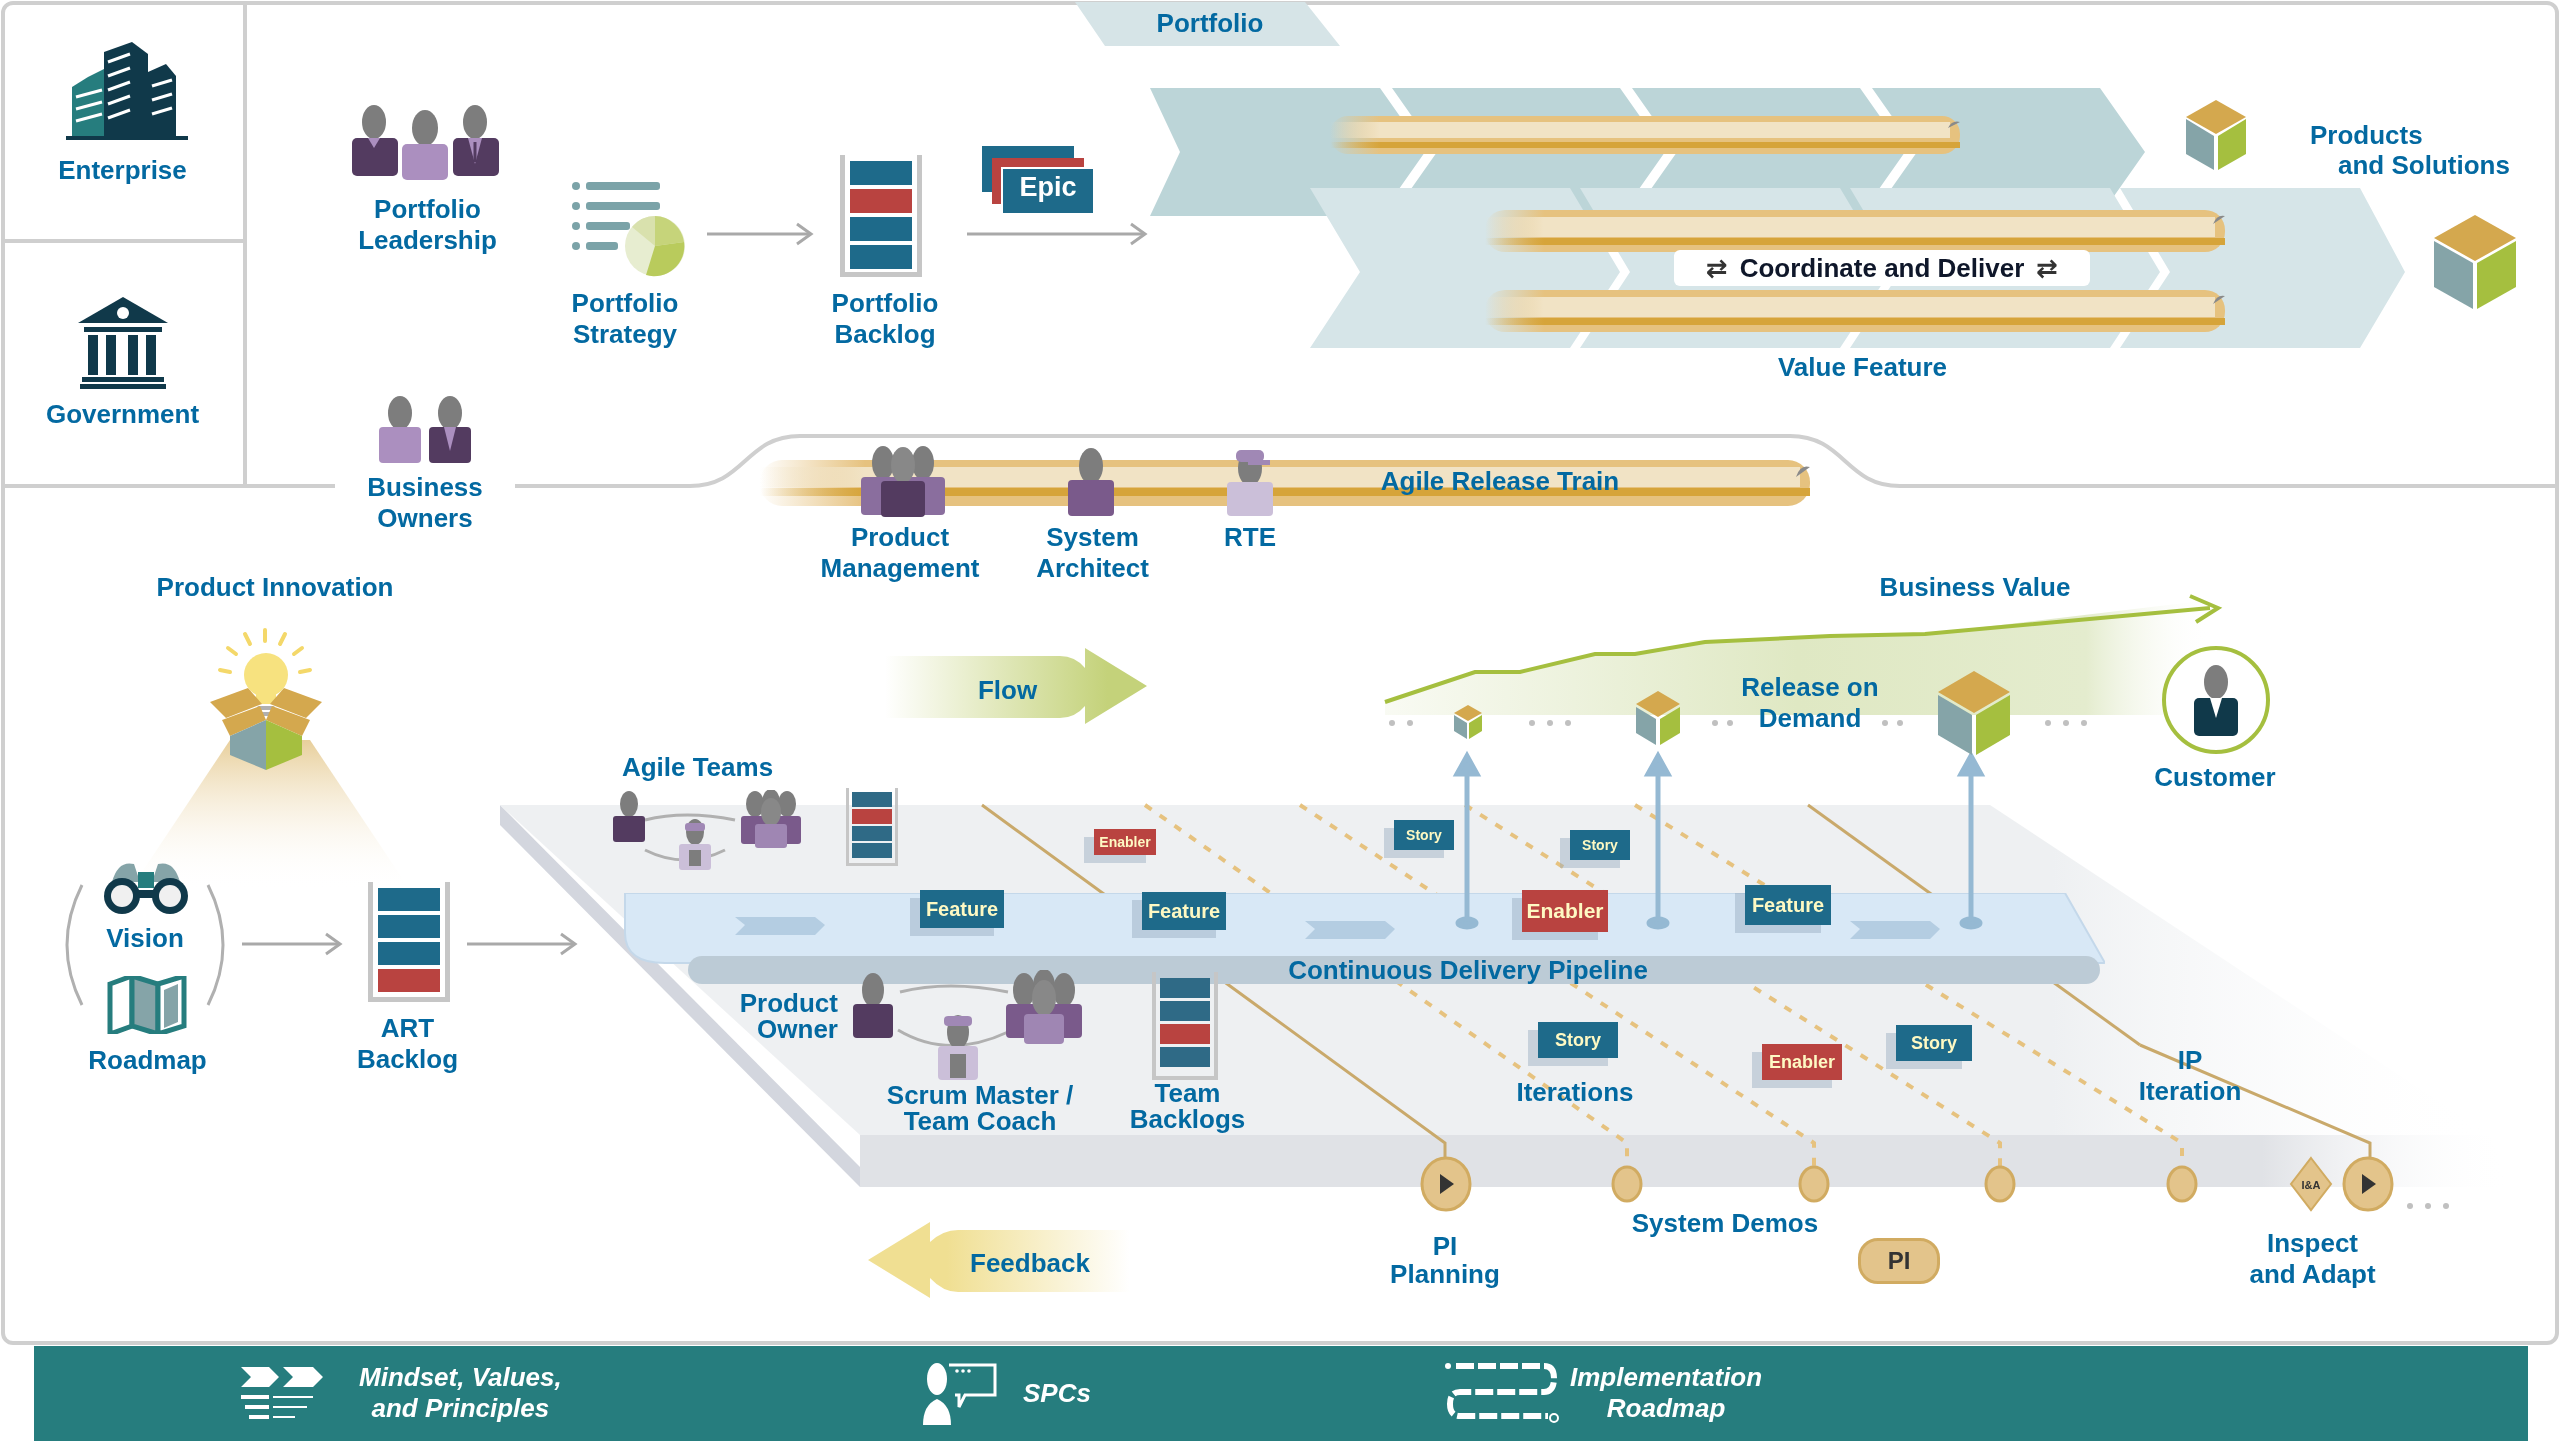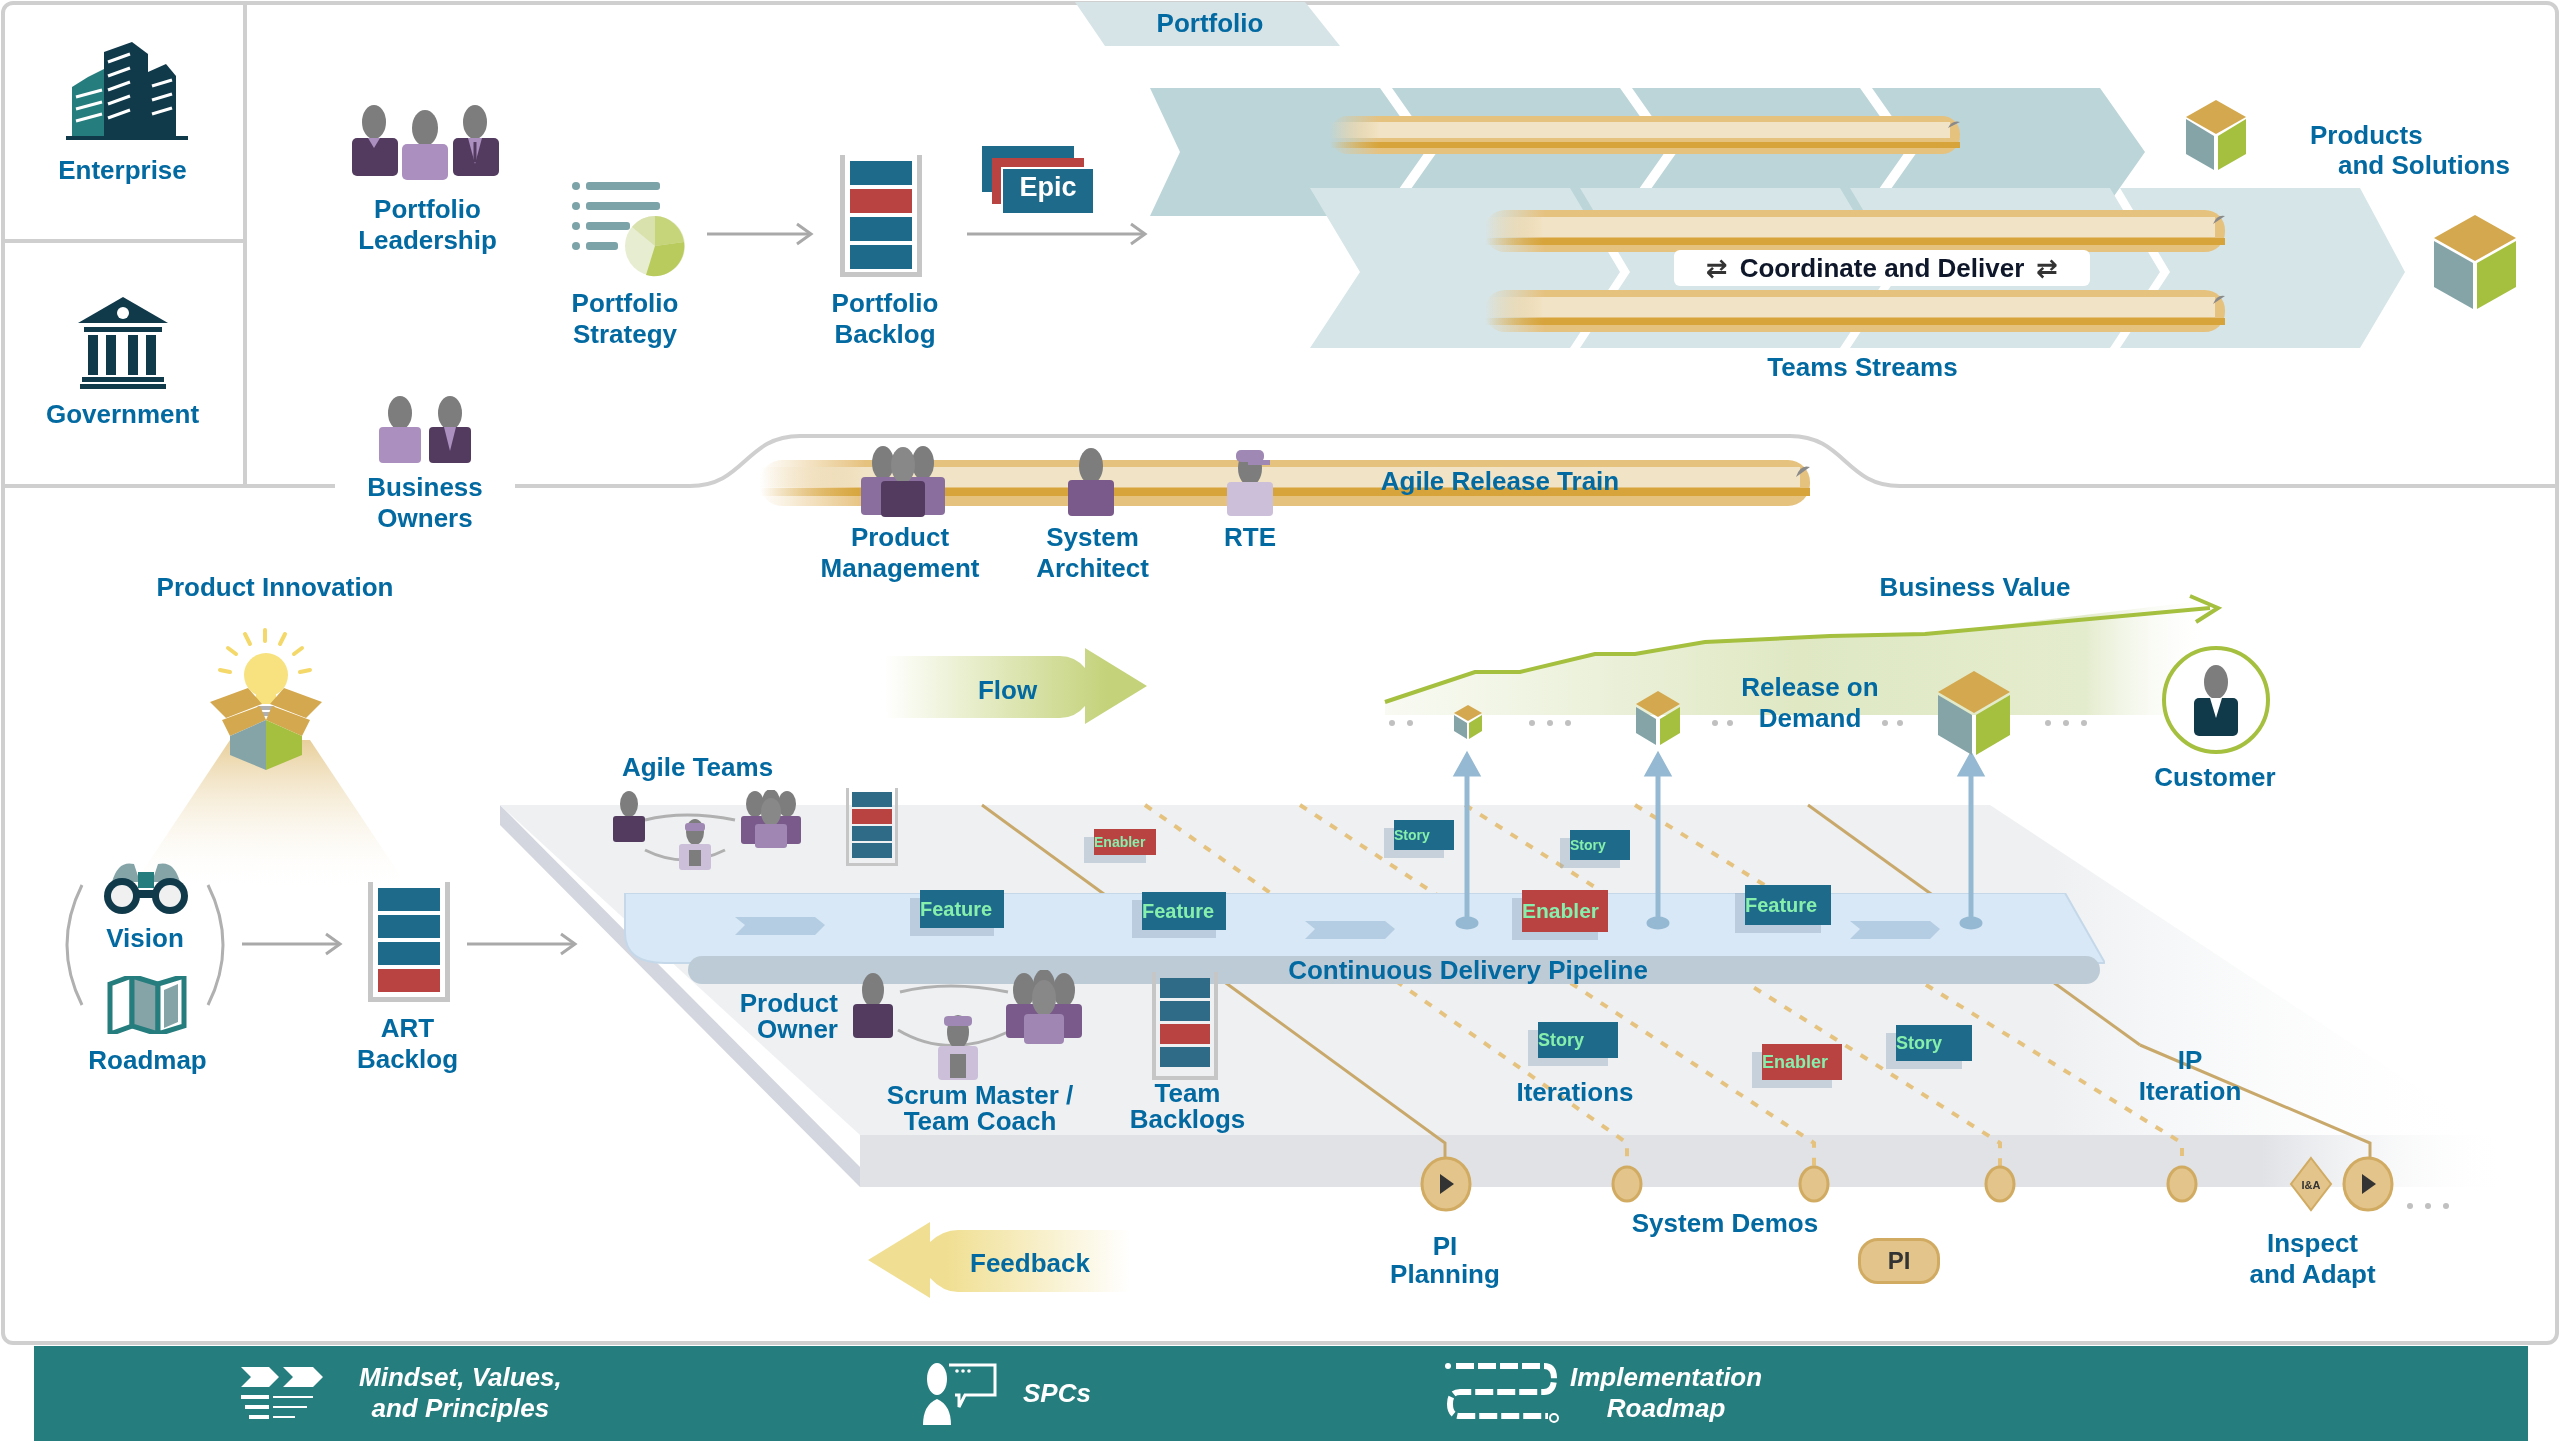--- a/index.html
+++ b/index.html
@@ -1,21 +1,21 @@
 <!DOCTYPE html>
 <html><head>
 <meta charset="utf-8">
 <style>
   html, body { margin:0; padding:0; background:#ffffff; }
   body { width:2560px; height:1441px; position:relative; overflow:hidden;
          font-family:"Liberation Sans", "DejaVu Sans", sans-serif; color:#333333; }
   .abs { position:absolute; }
   .lbl { position:absolute; font-weight:bold; font-size:26px; color:#0369a1; text-align:center; line-height:31px; white-space:nowrap; }
   svg.layer { position:absolute; left:0; top:0; }
-  .card { position:absolute; color:#86efac; font-weight:bold; box-shadow:-10px 8px 0 rgba(150,170,190,0.45); }
+  .card { position:absolute; color:#fef9c3; font-weight:bold; text-align:center; box-shadow:-10px 8px 0 rgba(150,170,190,0.45); }
   .card.blue { background:#1e6a8a; }
   .card.red { background:#b94340; }
   .footer { position:absolute; left:34px; top:1346px; width:2494px; height:120px; background:#267d7e;font-style:italic; }
   .f-item { position:absolute; top:0; height:94px; display:flex; align-items:center; }
   .f-text { color:#ffffff; font-weight:bold; font-size:26px; line-height:31px; text-align:center; }
 </style>
 </head>
 <body>
 
 <svg class="layer" width="2560" height="1441">
@@ -187,21 +187,21 @@
     <rect x="345" y="238" width="740" height="7" fill="url(#trainStripe)"></rect>
     <path d="M1085 216 q-8 -2 -12 8 z" fill="#8a8a8a"></path>
   </g>
 </svg>
 
 <div class="abs" style="left:1674px;top:250px;width:416px;height:36px;background:#ffffff;border-radius:6px;display:flex;align-items:center;justify-content:center;gap:12px;">
   <span style="font-size:26px;color:#333;font-weight:bold;">⇄</span>
   <span style="font-weight:bold;font-size:26px;color:#0f172a">Coordinate and Deliver</span>
   <span style="font-size:26px;color:#333;font-weight:bold;">⇄</span>
 </div>
-<div class="lbl" style="left:1700px;width:325px;top:352px">Teams Streams</div>
+<div class="lbl" style="left:1700px;width:325px;top:352px">Value Feature</div>
 
 <svg class="abs" style="left:2184px;top:100px" width="64" height="72">
   <polygon points="32,0 62,17 32,34 2,17" fill="#d4a84e"></polygon>
   <polygon points="2,19 30,36 30,70 2,54" fill="#85a4a8"></polygon>
   <polygon points="34,36 62,19 62,54 34,70" fill="#a5bf3f"></polygon>
 </svg>
 <div class="lbl" style="left:2310px;top:120px;text-align:left">Products</div>
 <div class="lbl" style="left:2338px;top:150px;text-align:left">and Solutions</div>
 <svg class="abs" style="left:2432px;top:215px" width="86" height="96">
   <polygon points="43,0 84,23 43,46 2,23" fill="#d4a84e"></polygon>

